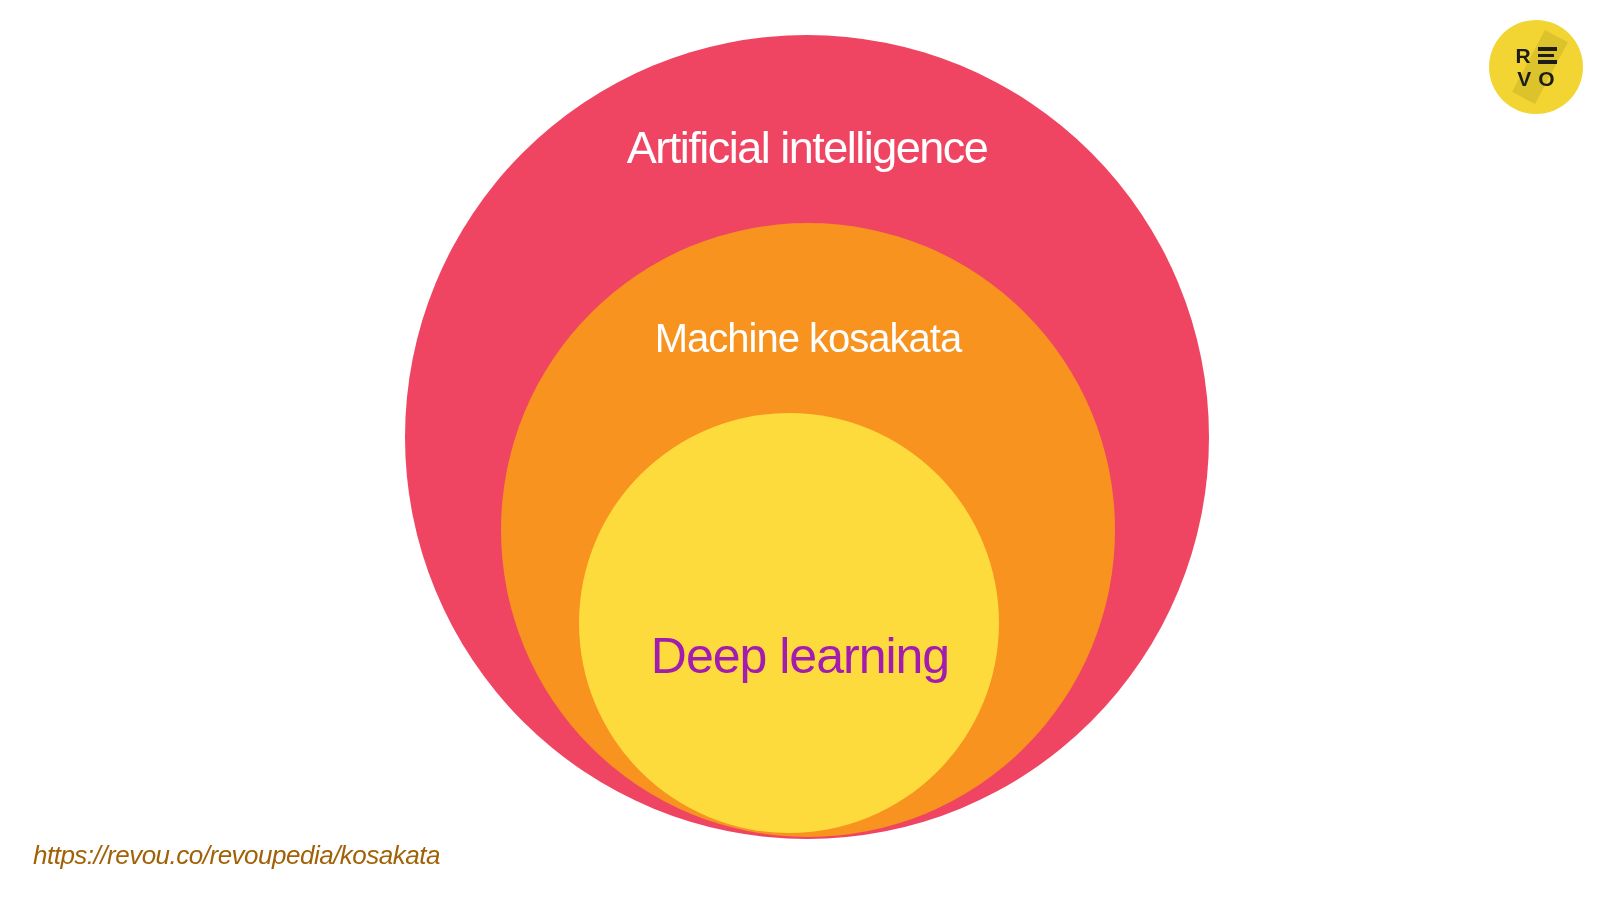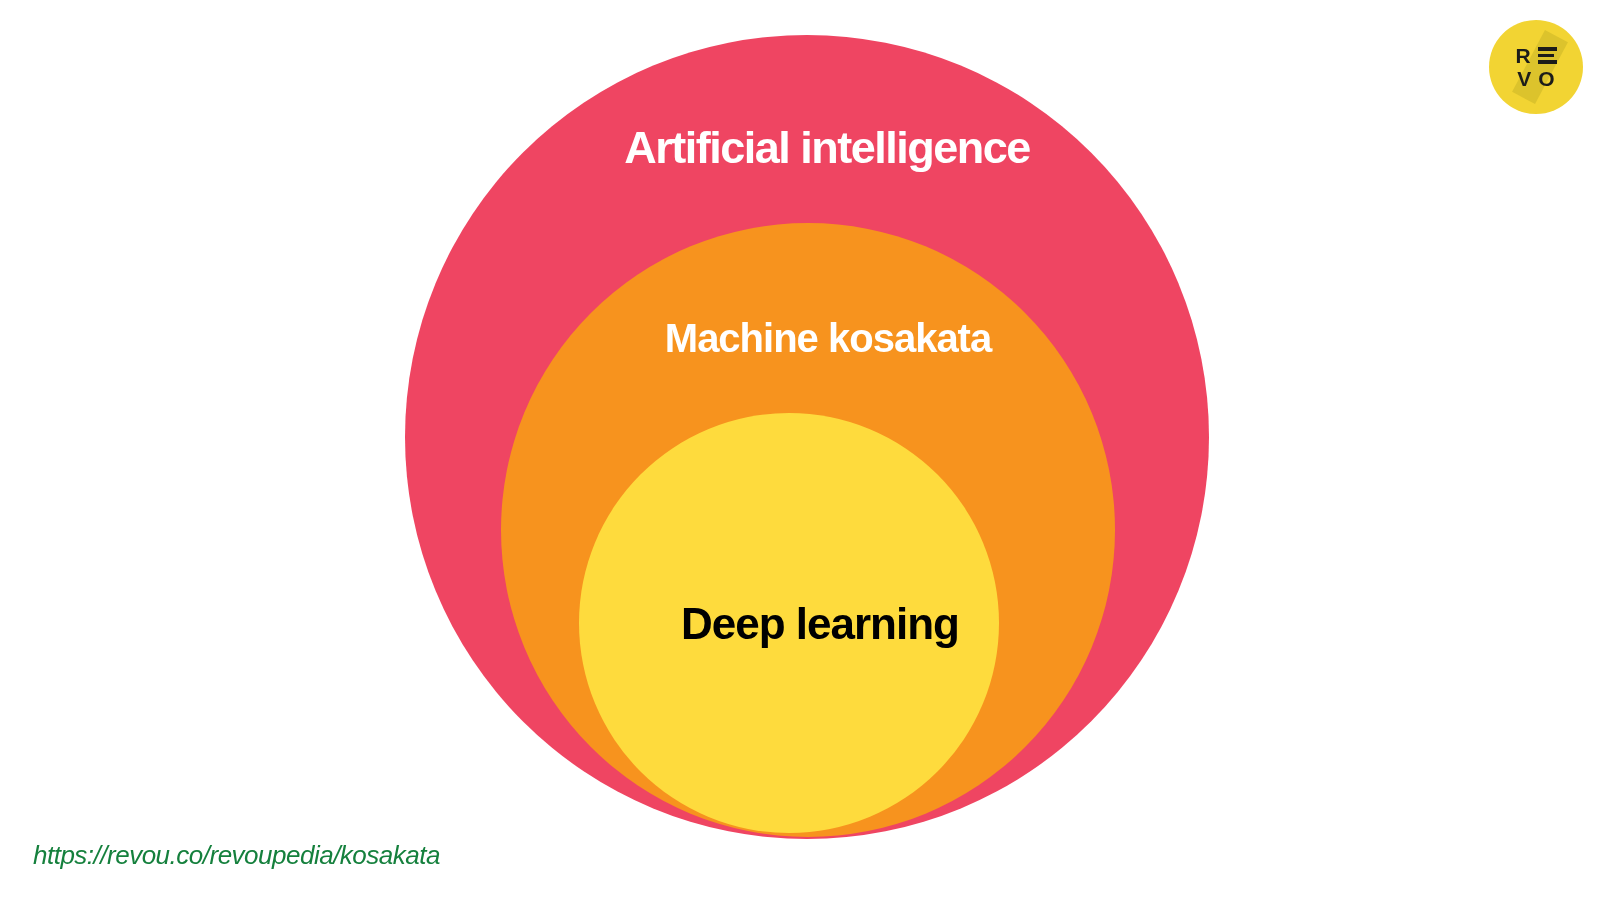--- a/index.html
+++ b/index.html
@@ -41,53 +41,52 @@
     width: 420px;
     height: 420px;
     background: #FEDB3D;
   }
 
   
   .ring-label {
     position: absolute;
     transform: translate(-50%, -50%);
     white-space: nowrap;
-    font-weight: 700;
+    font-weight: 400;
     letter-spacing: -1px;
-    margin-left: 20px;
   }
   .label-ai {
     left: 807px;
     top: 148px;
     font-size: 45px;
     letter-spacing: -1.5px;
     color: #ffffff;
   }
   .label-ml {
     left: 808px;
     top: 338px;
     font-size: 40px;
     color: #ffffff;
   }
   .label-dl {
     left: 800px;
-    top: 624px;
-    font-size: 44px;
-    color: #000000;
+    top: 656px;
+    font-size: 50px;
+    color: #a21caf;
   }
 
   
   .source-url {
     position: absolute;
     left: 33px;
     top: 840px;
     font-size: 26px;
     font-style: italic;
     letter-spacing: -0.5px;
-    color: #15803d;
+    color: #a16207;
   }
 
   
   .logo {
     position: absolute;
     left: 1489px;
     top: 20px;
     width: 94px;
     height: 94px;
     border-radius: 50%;

